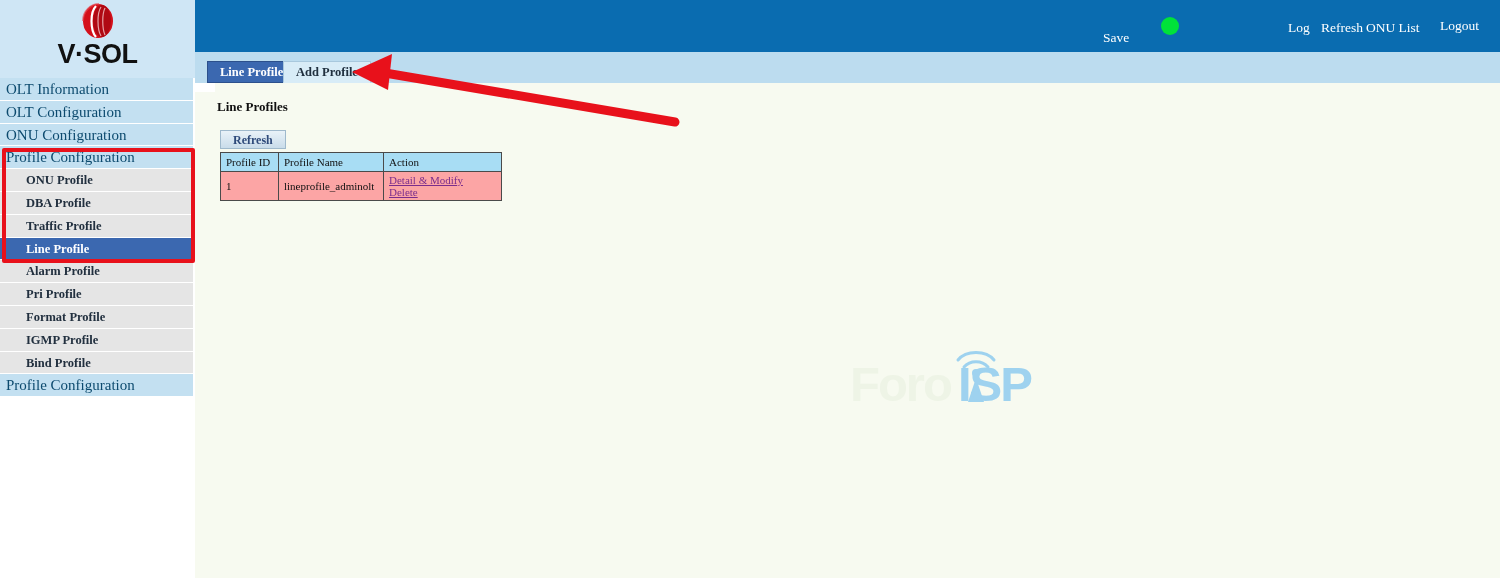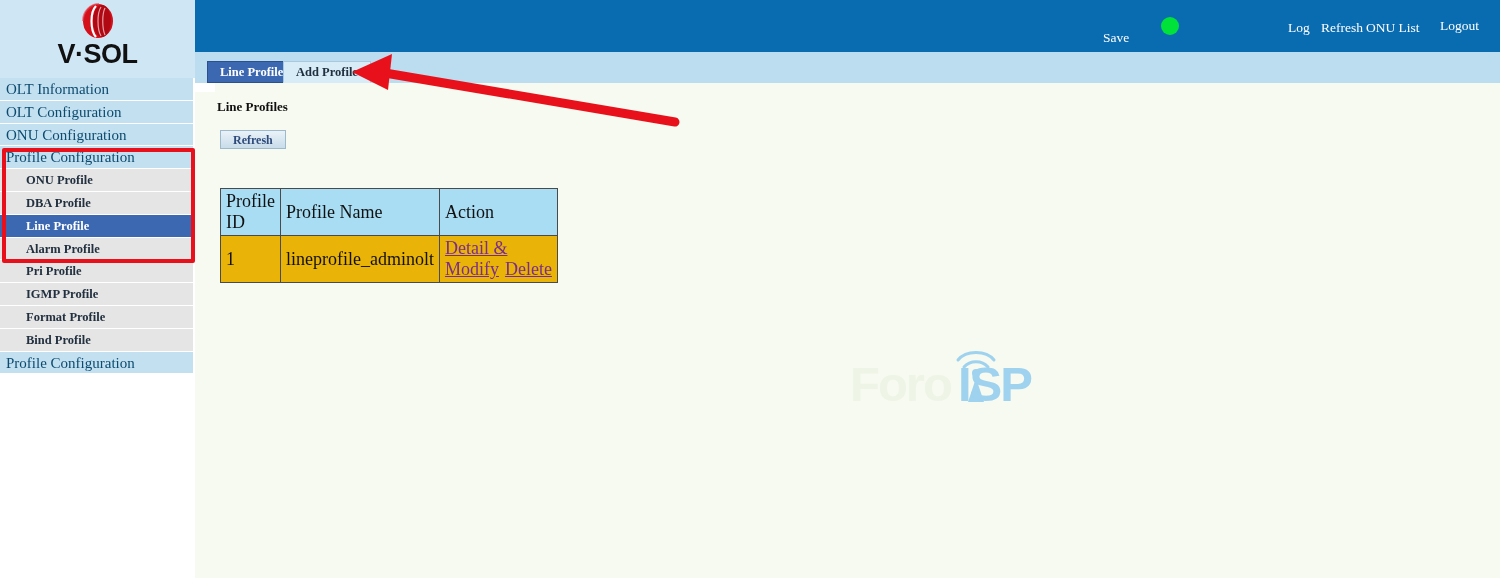--- a/index.html
+++ b/index.html
@@ -151,23 +151,22 @@
     padding: 0 12px;
     font-size: 12px; font-weight: bold;
     color: #2e4a7a;
     background: linear-gradient(#e9f2f8, #c9dcea);
     border: 1px solid #9fb9cc;
     cursor: pointer;
   }
   #profiles-table {
     position: absolute; left: 25px; top: 60px;
     border-collapse: collapse;
-    font-size: 18px;
-    background: #eab308;
-    margin-top: 36px;
+    font-size: 11px;
+    background: #fca5a5;
   }
   #profiles-table th, #profiles-table td {
     border: 1px solid #4a4a4a;
     padding: 2px 5px;
     text-align: left;
     font-weight: normal;
     height: 19px;
     color: #111111;
   }
   #profiles-table thead th {
@@ -231,25 +230,26 @@
       <div id="logo-text">V·SOL</div>
     </div>
 
     <div id="menu">
         <div class="menu-item">OLT Information</div>
         <div class="menu-item">OLT Configuration</div>
         <div class="menu-item">ONU Configuration</div>
         <div class="menu-item">Profile Configuration</div>
         <div class="menu-item sub">ONU Profile</div>
         <div class="menu-item sub">DBA Profile</div>
+        <div class="menu-item sub">Traffic Profile</div>
         <div class="menu-item sub selected">Line Profile</div>
         <div class="menu-item sub">Alarm Profile</div>
         <div class="menu-item sub">Pri Profile</div>
+        <div class="menu-item sub">Format Profile</div>
         <div class="menu-item sub">IGMP Profile</div>
-        <div class="menu-item sub">Format Profile</div>
         <div class="menu-item sub">Bind Profile</div>
         <div class="menu-item">Profile Configuration</div>
       </div>
 
     <div id="redbox"></div>
   </div>
 
   <div id="header">
     <div class="hdr-link" id="hdr-save">Save</div>
     <div id="hdr-dot"></div>

